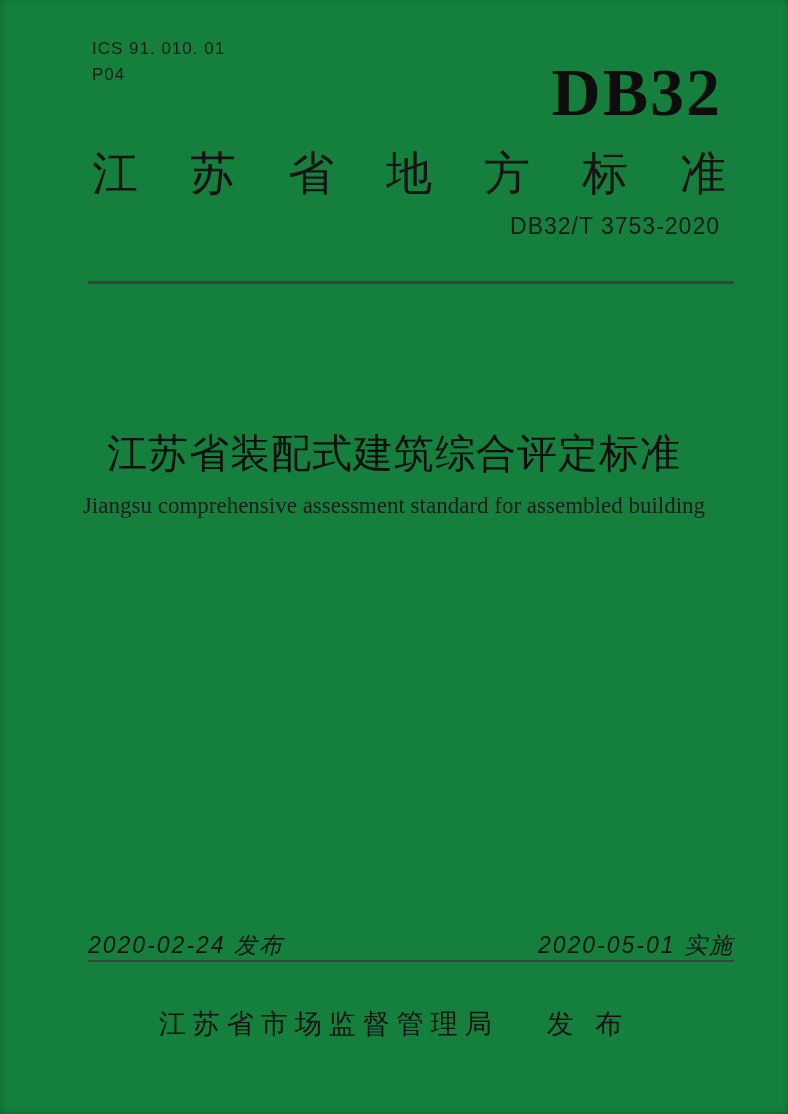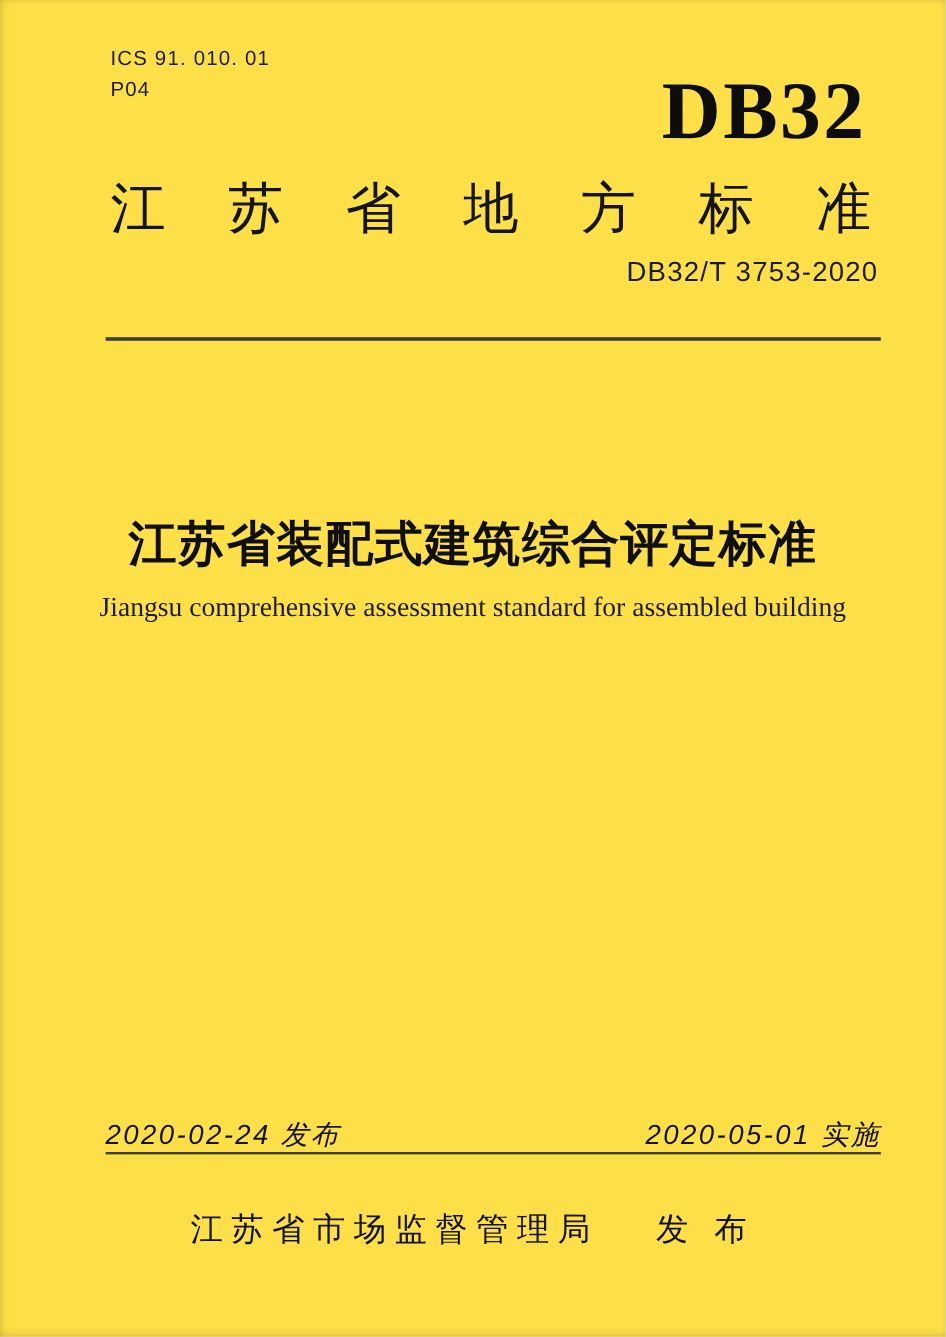--- a/index.html
+++ b/index.html
@@ -5,21 +5,21 @@
   html, body {
     margin: 0;
     padding: 0;
     background: #e8e8e8;
   }
   .page {
     position: relative;
     width: 788px;
     height: 1114px;
     margin: 0 auto;
-    background: #fde047;
+    background: #15803d;
     overflow: hidden;
     font-family: "Liberation Sans", sans-serif;
     color: #161616;
     box-shadow: inset 4px 0 8px -3px rgba(0,0,0,0.14),
                 inset -3px 0 6px -3px rgba(0,0,0,0.08),
                 inset 0 -4px 8px -3px rgba(0,0,0,0.12),
                 inset 0 3px 6px -3px rgba(0,0,0,0.05);
   }
 
   .ics-block {
@@ -51,21 +51,21 @@
     font-size: 46px;
     line-height: 1.1;
     font-weight: 400;
     letter-spacing: 52px;
     white-space: nowrap;
     color: #141414;
   }
 
   .standard-number {
     position: absolute;
-    right: 56px;
+    right: 68px;
     top: 213px;
     font-size: 23px;
     letter-spacing: 1px;
     color: #1b1b1b;
   }
 
   .rule {
     position: absolute;
     left: 88px;
     width: 646px;
@@ -75,21 +75,21 @@
   .rule-top { top: 281px; height: 3px; }
   .rule-bottom { top: 960px; }
 
   .doc-title-cn {
     position: absolute;
     left: 0;
     right: 0;
     top: 426px;
     text-align: center;
     font-size: 40px;
-    font-weight: bold;
+    font-weight: normal;
     letter-spacing: 1px;
     color: #0f0f0f;
   }
 
   .doc-title-en {
     position: absolute;
     left: 0;
     right: 0;
     top: 493px;
     text-align: center;

